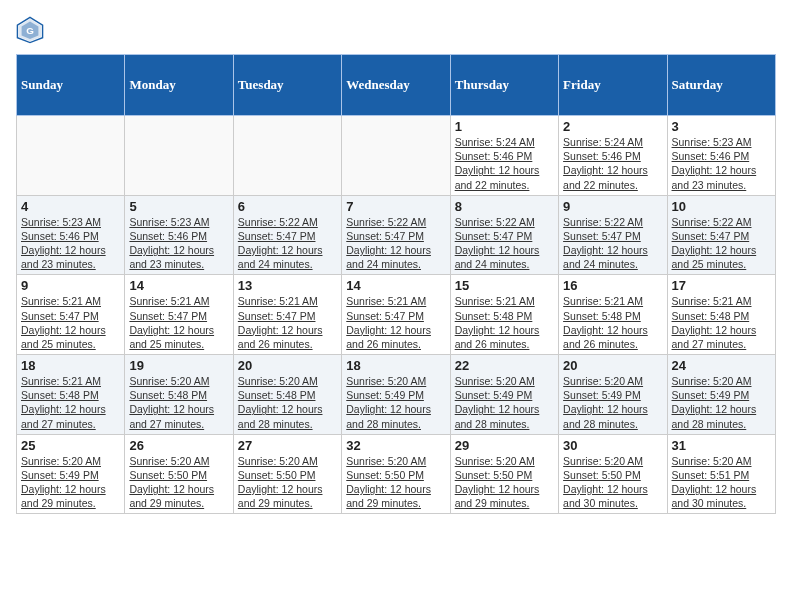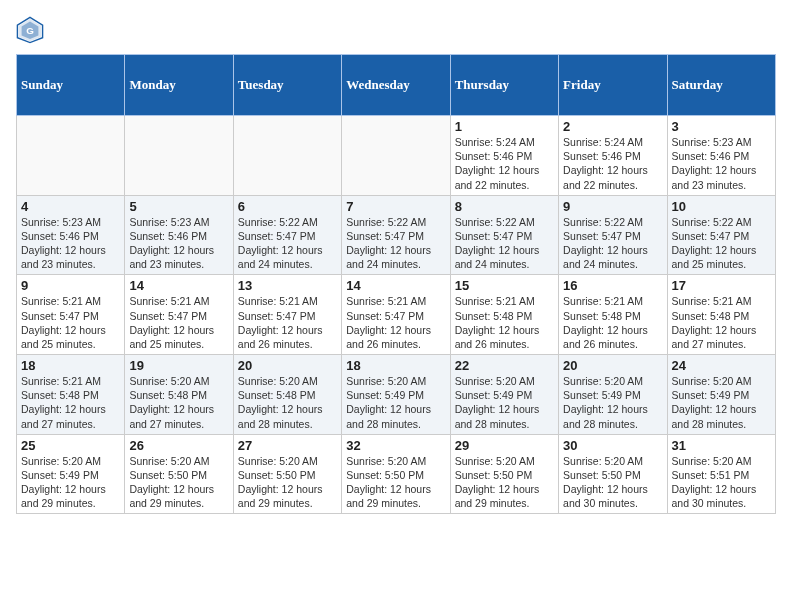--- a/index.html
+++ b/index.html
@@ -81,20 +81,21 @@
       font-size: 13px;
       font-weight: bold;
       color: #222;
       display: block;
       margin-bottom: 1px;
     }
     .day-info {
       font-size: 10.5px;
       color: #333;
       line-height: 1.35;
+      text-decoration: underline;
     }
     .empty-cell {
       background: #f9f9f9 !important;
     }
   </style>
 </head>
 <body>
 
 <div class="header">
   <div class="logo">

